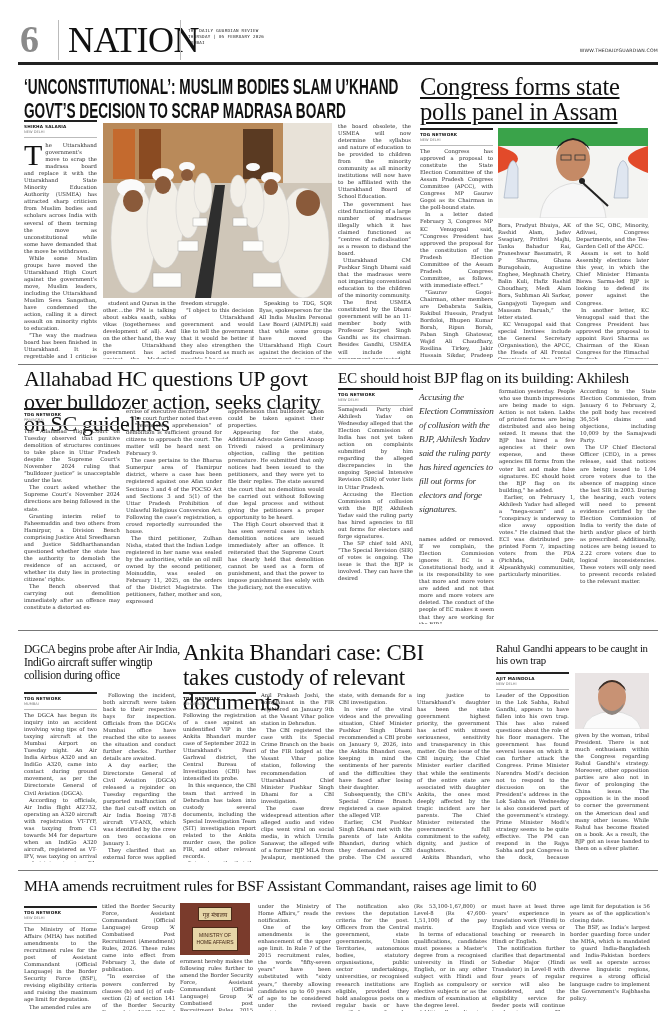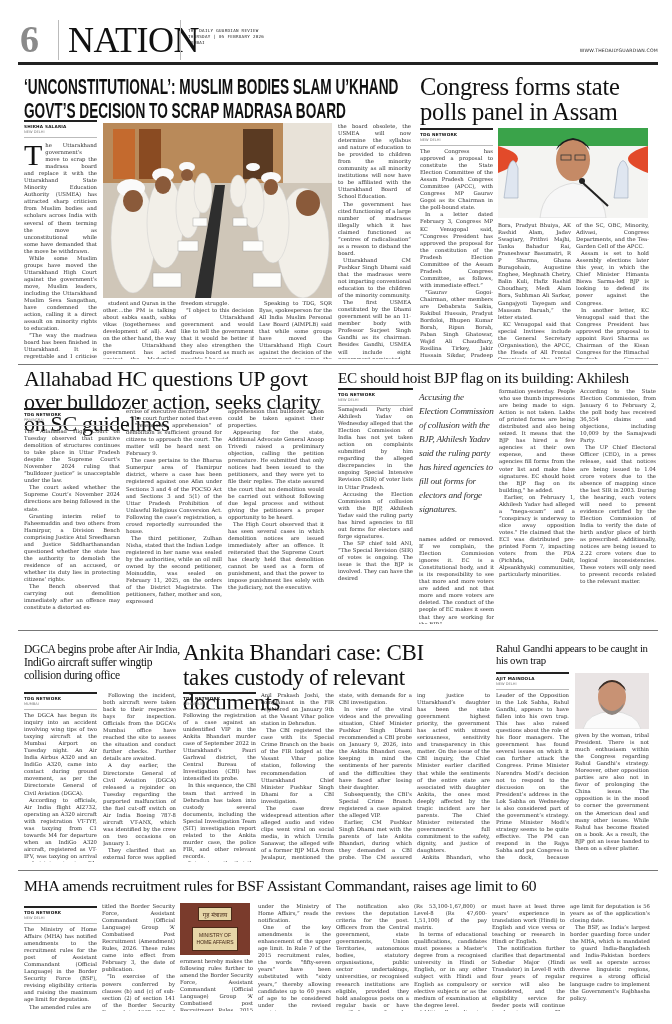--- a/index.html
+++ b/index.html
@@ -127,21 +127,21 @@
   </div>
 <div class="abs col" style="left:338px;top:123px;width:73px;height:236px">
     <div>
       <p class="first">the board obsolete, the USMEA will now determine the syllabus and nature of education to be provided to children from the minority community as all minority institutions will now have to be affiliated with the Uttarakhand Board of School Education.</p>
       <p>The government has cited functioning of a large number of madrasas illegally which it has claimed functioned as “centres of radicalisation” as a reason to disband the board.</p>
       <p>Uttarakhand CM Pushkar Singh Dhami said that the madrasas were not imparting conventional education to the children of the minority community.</p>
       <p>The first USMEA constituted by the Dhami government will be an 11-member body with Professor Surjeet Singh Gandhi as its chairman. Besides Gandhi, USMEA will include eight government-nominated academicians and two ex officio members, namely, the director general of school education and the director of the State Educational Research and Training Council.</p>
     </div>
   </div>
 
-<div class="abs h-serif" style="left:420px;top:74px;width:240px;font-size:24.5px;">Congress forms state polls panel in Assam</div>
+<div class="abs h-serif" style="left:420px;top:74px;width:240px;font-size:24.5px;text-decoration:underline;">Congress forms state polls panel in Assam</div>
 <div class="abs" style="left:420px;top:128px;width:73px">
   <div class="byline">
     <div class="who">TDG NETWORK</div>
     <div class="where">NEW DELHI</div>
   </div>
 </div>
 <div class="abs col" style="left:420px;top:148px;width:73px;height:211px">
     <div>
       <p class="first">The Congress has approved a proposal to constitute the State Election Committee of the Assam Pradesh Congress Committee (APCC), with Congress MP Gaurav Gogoi as its Chairman in the poll-bound state.</p>
       <p>In a letter dated February 3, Congress MP KC Venugopal said, “Congress President has approved the proposal for the constitution of the Pradesh Election Committee of the Assam Pradesh Congress Committee, as follows, with immediate effect.”</p>

